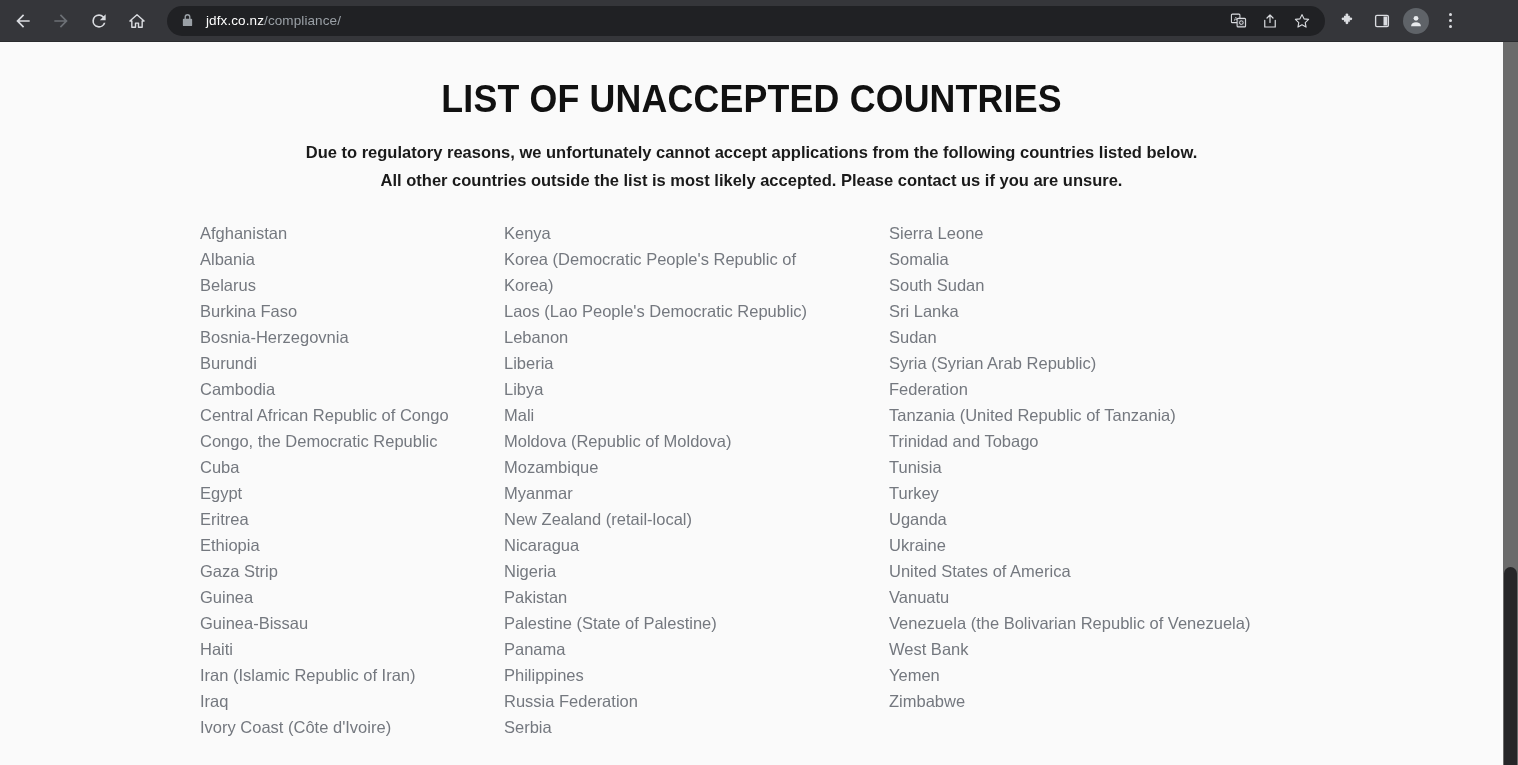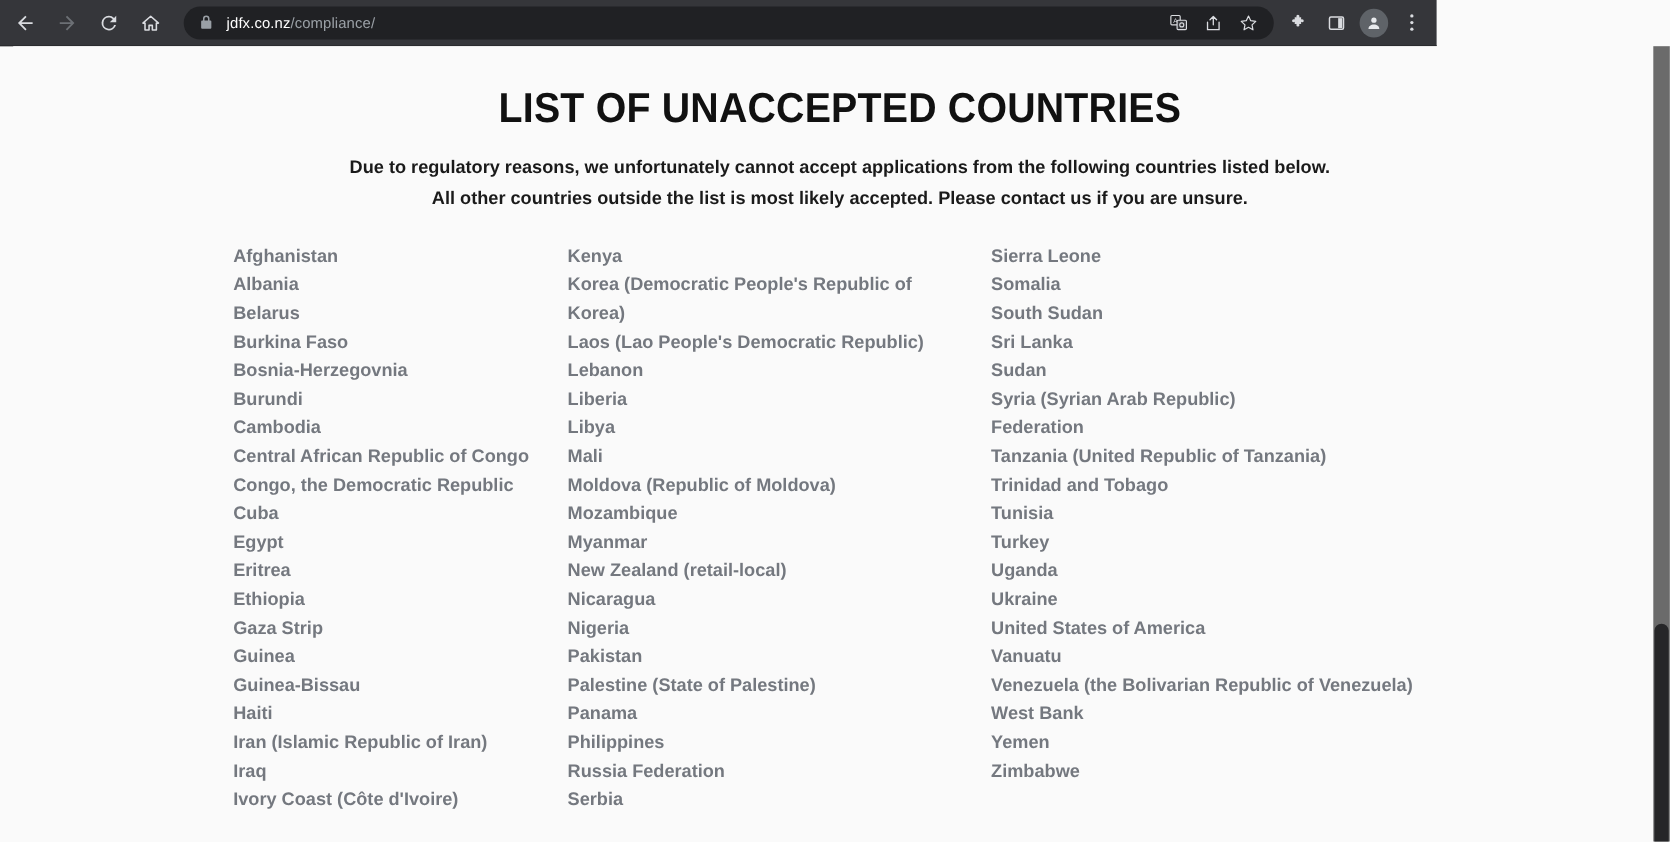--- a/index.html
+++ b/index.html
@@ -9,21 +9,21 @@
     height: 765px;
     overflow: hidden;
     background: #fafafa;
     font-family: "Liberation Sans", sans-serif;
   }
 
   
   .browser-toolbar {
     position: absolute;
     top: 0; left: 0;
-    width: 1306px;
+    width: 1518px;
     height: 42px;
     background: #35363a;
     display: flex;
     align-items: center;
     border-bottom: 1px solid #2a2b2e;
   }
 
   .nav-btn {
     width: 32px; height: 32px;
     margin-left: 6px;
@@ -96,21 +96,21 @@
   .menu-dots i {
     width: 3px; height: 3px;
     border-radius: 50%;
     background: #dadce0;
     display: block;
   }
 
   
   .viewport {
     position: absolute;
-    top: 42px; left: 12px;
+    top: 42px; left: 0;
     width: 1503px;
     height: 723px;
     background: #fafafa;
     overflow: hidden;
   }
 
   .page-title {
     text-align: center;
     font-size: 38px;
     font-weight: 700;
@@ -139,21 +139,21 @@
   }
   .country-col { flex: 0 0 auto; }
   .country-col.col-1 { width: 304px; }
   .country-col.col-2 { width: 385px; }
   .country-col.col-3 { width: 520px; }
 
   .country-item {
     font-size: 16.5px;
     line-height: 26px;
     color: #74787f;
-    font-weight: 700;
+    font-weight: 400;
     white-space: normal;
   }
   .country-col.col-2 .country-item { max-width: 330px; }
 
   
   .scrollbar {
     position: absolute;
     top: 42px;
     right: 0;
     width: 15px;

